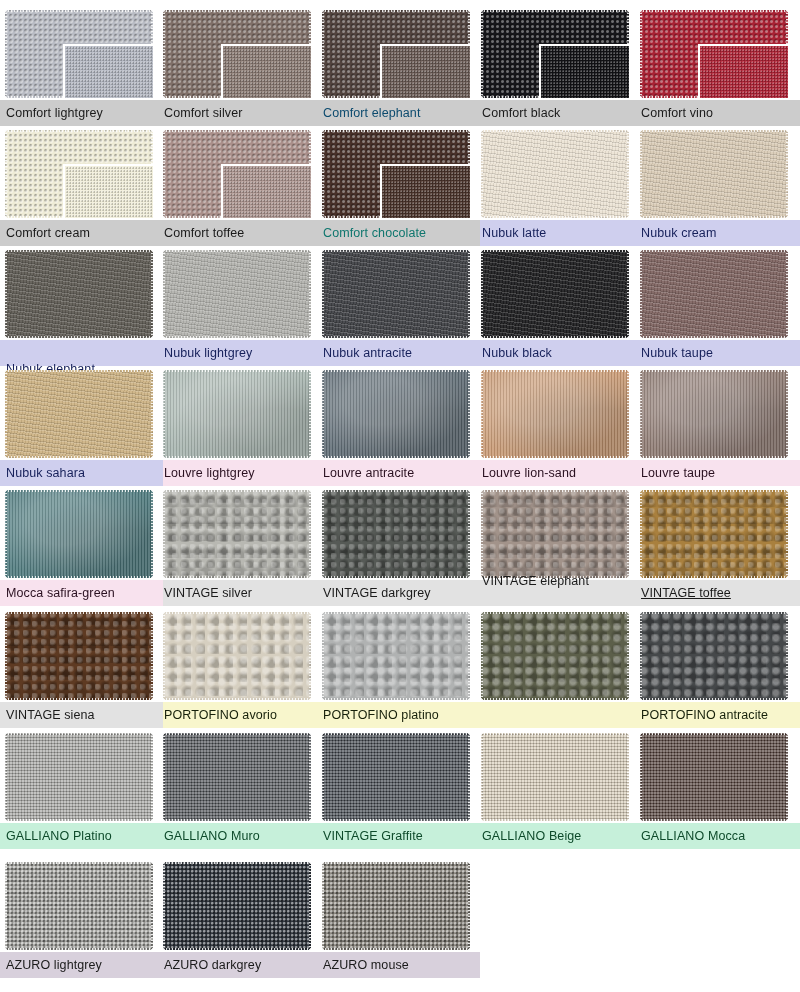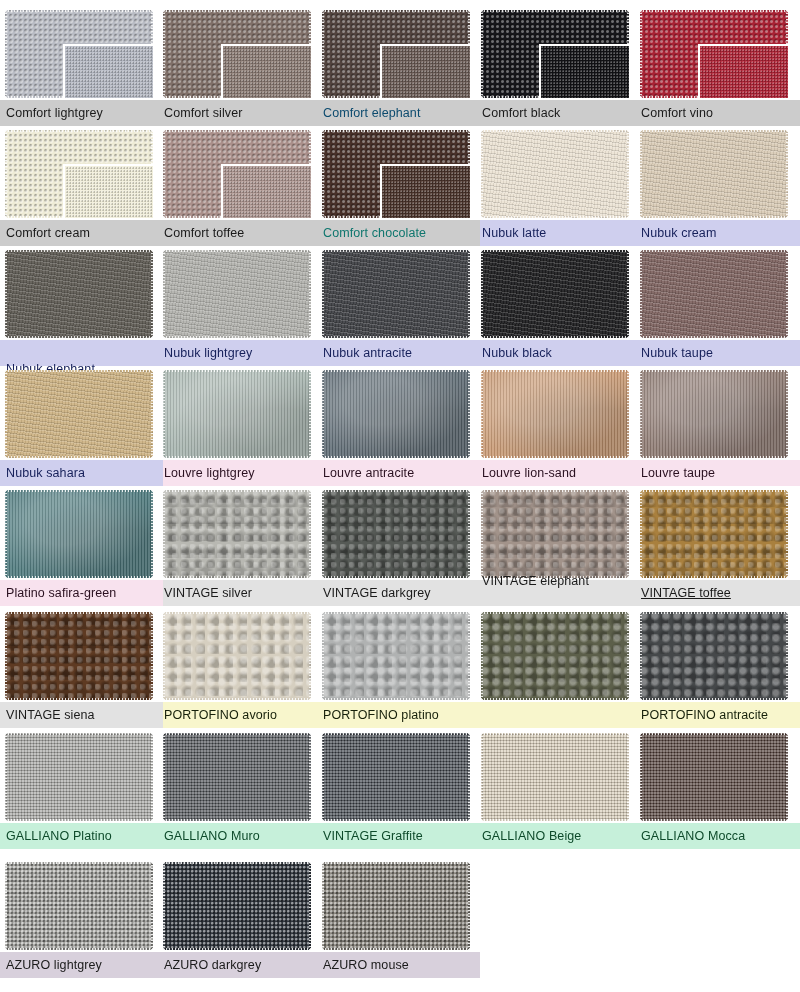--- a/index.html
+++ b/index.html
@@ -207,21 +207,21 @@
     <div class="label" style="left: 482px; top: 460px; color: rgb(42, 16, 32);">Louvre lion-sand</div>
     <div class="cell" style="left: 640px; top: 370px;">
       <div class="swatch tex-louvre" style="background-color: rgb(142, 122, 114);"></div>
     </div>
     <div class="label" style="left: 641px; top: 460px; color: rgb(42, 16, 32);">Louvre taupe</div>
     <div class="band-seg" style="left: 0px; width: 163px; top: 580px; background: rgb(248, 226, 238); position: absolute;"></div>
     <div class="band-seg" style="left: 163px; width: 637px; top: 580px; background: rgb(226, 226, 226); position: absolute;"></div>
     <div class="cell" style="left: 5px; top: 490px;">
       <div class="swatch tex-louvre" style="background-color: rgb(78, 122, 126);"></div>
     </div>
-    <div class="label" style="left: 6px; top: 580px; color: rgb(42, 16, 32);">Platino safira-green</div>
+    <div class="label" style="left: 6px; top: 580px; color: rgb(42, 16, 32);">Mocca safira-green</div>
     <div class="cell" style="left: 163px; top: 490px;">
       <div class="swatch tex-vintage" style="background-color: rgb(184, 184, 178);"></div>
     </div>
     <div class="label" style="left: 164px; top: 580px; color: rgb(26, 26, 26);">VINTAGE silver</div>
     <div class="cell" style="left: 322px; top: 490px;">
       <div class="swatch tex-vintage" style="background-color: rgb(86, 90, 86);"></div>
     </div>
     <div class="label" style="left: 323px; top: 580px; color: rgb(26, 26, 26);">VINTAGE darkgrey</div>
     <div class="cell" style="left: 481px; top: 490px;">
       <div class="swatch tex-vintage" style="background-color: rgb(162, 147, 138);"></div>

